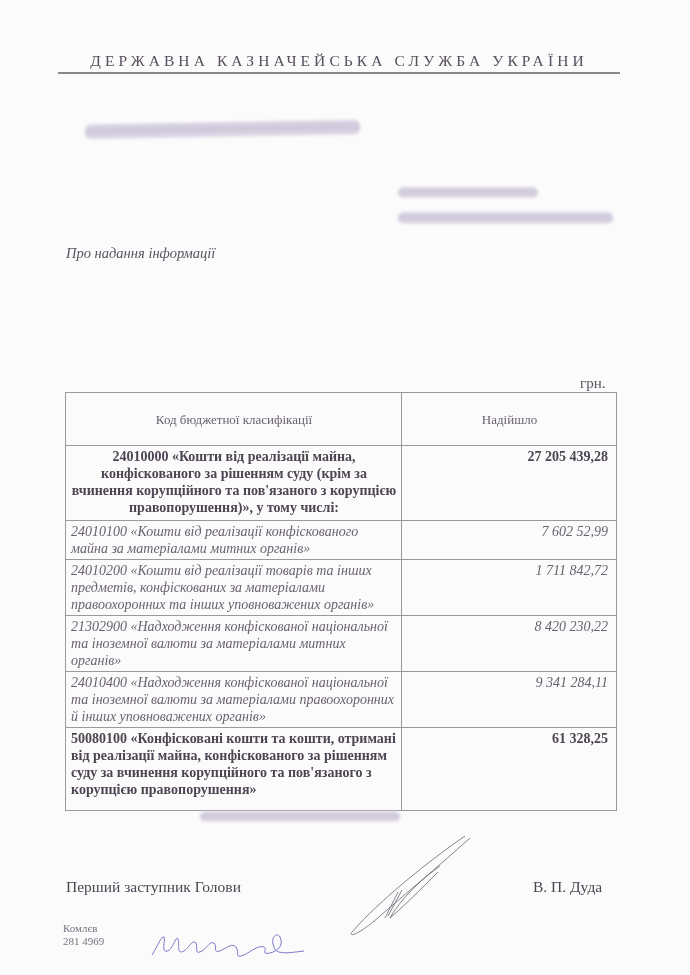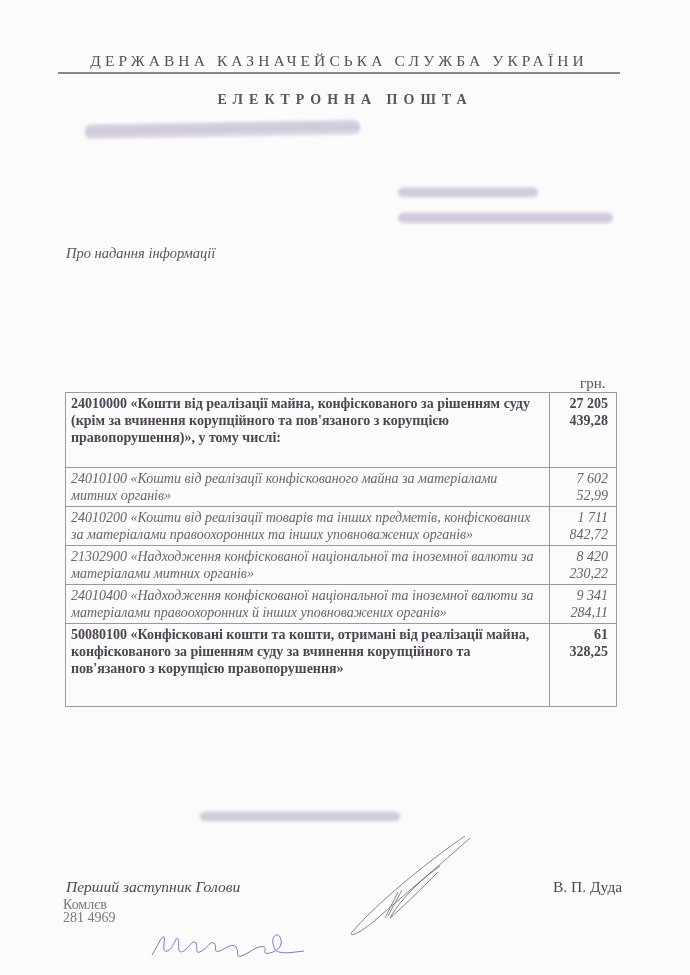--- a/index.html
+++ b/index.html
@@ -35,46 +35,49 @@
       position: absolute; left: 65px; top: 392px; width: 552px; border-collapse: collapse;
       font-size: 14px; line-height: 17px; color: #4e4552;
     }
     table.budget td, table.budget th { border: 1px solid #9a9a9a; vertical-align: top; padding: 2px 4px 2px 5px; }
     table.budget th { font-weight: normal; font-size: 13px; height: 48px; vertical-align: middle; color: #6a6270; }
     table.budget td.amt { text-align: right; padding-right: 8px; }
     .col1 { width: 326px; }
     tr.bold td { font-weight: bold; }
     tr.ital td { font-style: italic; color: #6a6270; }
     .para2 { top: 788px; }
-    .signer-title { position: absolute; left: 66px; top: 878px; font-size: 15.5px; color: #4e4552; font-style: italic; }
-    .signer-name { position: absolute; left: 553px; top: 878px; font-size: 15.5px; color: #4e4552; }
-    .executor { position: absolute; left: 63px; top: 898px; font-size: 14px; line-height: 13px; color: #7a7380; }
+    .signer-title { position: absolute; left: 66px; top: 878px; font-size: 15.5px; color: #4e4552; }
+    .signer-name { position: absolute; left: 533px; top: 878px; font-size: 15.5px; color: #4e4552; }
+    .executor { position: absolute; left: 63px; top: 922px; font-size: 11px; line-height: 13px; color: #7a7380; }
     svg.sig { position: absolute; }
   </style>
 </head>
 <body>
 
 <div class="page">
 
   <div class="org-title">ДЕРЖАВНА КАЗНАЧЕЙСЬКА СЛУЖБА УКРАЇНИ</div>
-  <div class="mail-title">ЕЛЕКТРОННА ПОШТА</div>
 
   <div class="redact" style="left:85px; top:122px; width:275px; height:15px; transform:rotate(-1deg);"></div>
   <div class="redact" style="left:398px; top:187px; width:140px; height:11px;"></div>
   <div class="redact" style="left:398px; top:212px; width:215px; height:12px;"></div>
 
   <div class="subject">Про надання інформації</div>
 
 
   <div class="unit">грн.</div>
 
   <table class="budget">
     <tbody>
+        <tr>
+      <th class="col1">Код бюджетної класифікації</th>
+      <th>Надійшло</th>
+    </tr>
     <tr class="bold">
-      <td style="height:70px;">24010000 «Кошти від реалізації майна, конфіскованого за рішенням суду (крім за вчинення корупційного та пов'язаного з корупцією правопорушення)», у тому числі:</td>
+      <td style="height:70px;text-align:center;">24010000 «Кошти від реалізації майна, конфіскованого за рішенням суду (крім за вчинення корупційного та пов'язаного з корупцією правопорушення)», у тому числі:</td>
       <td class="amt">27 205 439,28</td>
     </tr>
     <tr class="ital">
       <td>24010100 «Кошти від реалізації конфіскованого майна за матеріалами митних органів»</td>
       <td class="amt">7 602 52,99</td>
     </tr>
     <tr class="ital">
       <td>24010200 «Кошти від реалізації товарів та інших предметів, конфіскованих за матеріалами правоохоронних та інших уповноважених органів»</td>
       <td class="amt">1 711 842,72</td>
     </tr>

